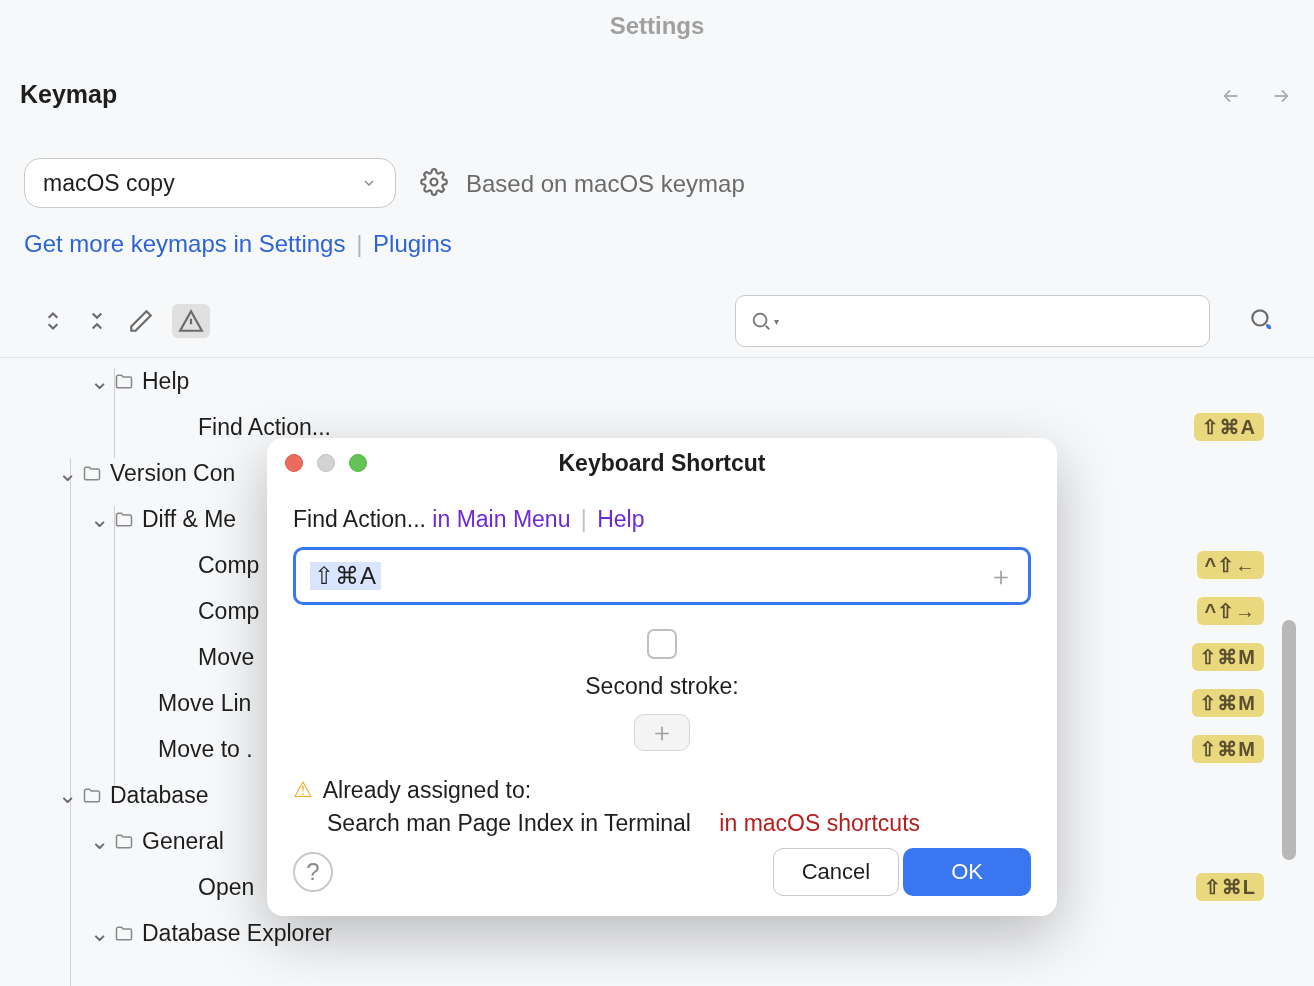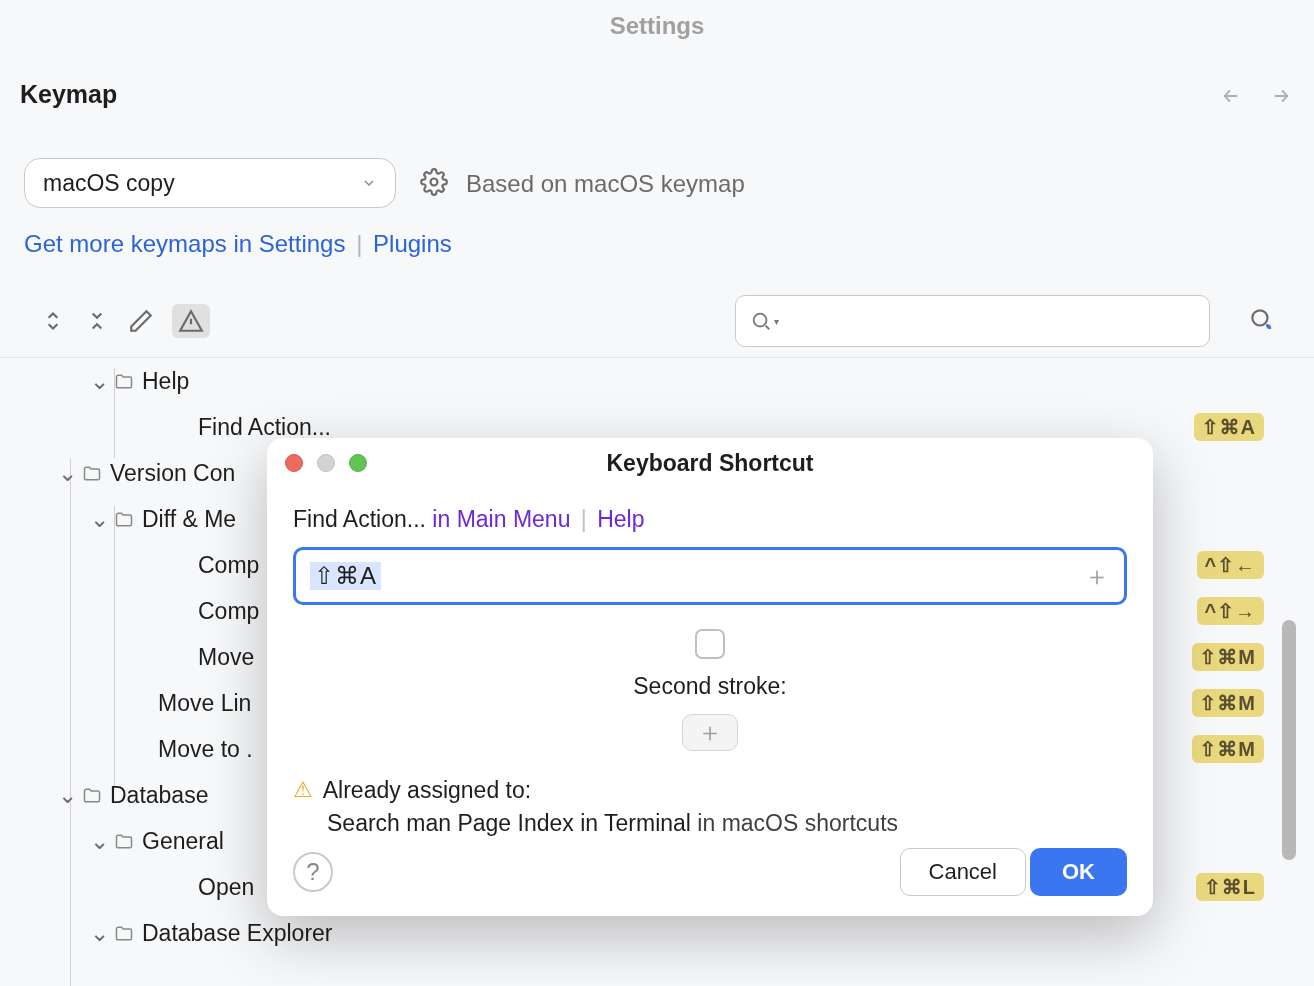--- a/index.html
+++ b/index.html
@@ -144,21 +144,21 @@
     width: 14px;
     height: 240px;
     background: #b8b8b8;
     border-radius: 7px;
   }
   
   .dialog {
     position: absolute;
     top: 438px;
     left: 267px;
-    width: 886px;
+    width: 790px;
     height: 478px;
     background: #fff;
     border-radius: 16px;
     box-shadow: 0 20px 60px rgba(0,0,0,0.25);
   }
   .dialog-titlebar {
     height: 50px;
     display:flex;
     align-items:center;
     position:relative;
@@ -191,34 +191,34 @@
     letter-spacing:1px;
   }
   .plus-btn { color:#a0a0a0; font-size:26px; font-weight:300; }
   .second-row { display:flex; align-items:center; gap:14px; margin-bottom:26px;flex-direction:column;}
   .checkbox { width:30px; height:30px; border:2px solid #c0c0c0; border-radius:7px; background:#fff; flex-shrink:0;}
   .second-label { font-size:23px; }
   .second-input { flex:1; height:54px; border:1.5px solid #d5d5d5; border-radius:10px; background:#f4f4f4; display:flex; align-items:center; justify-content:flex-end; padding:0 14px;}
   .warn-row { display:flex; gap:10px; font-size:23px; margin-bottom:6px;}
   .warn-icon { color:#f5a623; font-size:22px;}
   .warn-body { font-size:23px; margin-left:34px;}
-  .warn-body .muted { color:#404040;}
+  .warn-body .muted { color:#b91c1c;margin-left:22px;}
   .dialog-footer {
     position:absolute; bottom:20px; left:26px; right:26px;
     display:flex; align-items:center;
   }
   .help-circle {
     width:40px; height:40px; border:2px solid #c9c9c9; border-radius:50%;
     display:flex; align-items:center; justify-content:center;
     color:#888; font-size:24px;
   }
   .dialog-footer .spacer { flex:1; }
   .btn { height:48px; padding:0 28px; font-size:22px; border-radius:10px; display:flex; align-items:center; cursor:pointer;}
   .btn-cancel { background:#fff; border:1.5px solid #c9c9c9; margin-right:4px;}
-  .btn-ok { background:#3a76f0; color:#fff; border:none; padding:0 32px; font-weight:700;}
+  .btn-ok { background:#3a76f0; color:#fff; border:none; padding:0 48px; font-weight:400;}
 </style>
 </head>
 <body>
 
 <div class="header-title">Settings</div>
 
 <div class="page-title">Keymap</div>
 
 <div class="nav-arrows">
   <span>

